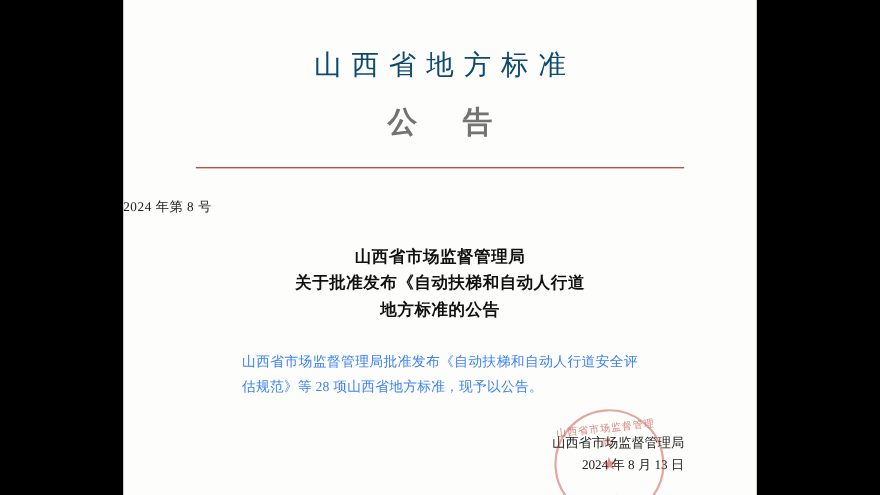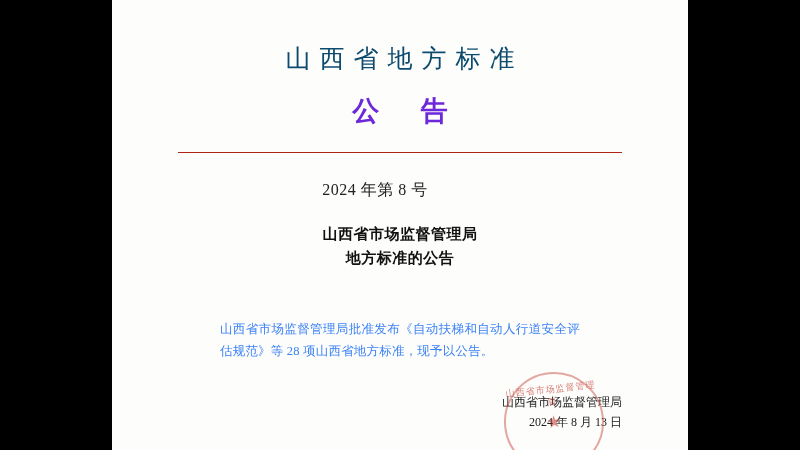--- a/index.html
+++ b/index.html
@@ -52,43 +52,42 @@
     text-indent: 9px;
     font-weight: 500;
     font-family: "DejaVu Serif", "Liberation Serif", serif;
   }
   .title-sub {
     position: absolute;
     top: 93px;
     left: 0;
     width: 576px;
     text-align: center;
-    color: #6d28d9;
+    color: #737373;
     font-size: 27px;
     letter-spacing: 16px;
     text-indent: 16px;
     font-weight: 600;
     font-family: "DejaVu Serif", "Liberation Serif", serif;
   }
   .rule {
     position: absolute;
     top: 152px;
     left: 66px;
     width: 444px;
     height: 1px;
     background: #b02418;
   }
   .doc-number {
     position: absolute;
     top: 180px;
     left: 0;
     width: 526px;
-    text-align: center;
     color: #222222;
-    font-size: 16px;
+    font-size: 12px;
     letter-spacing: 0.5px;
   }
   .headline {
     position: absolute;
     top: 222px;
     left: 0;
     width: 576px;
     text-align: center;
     color: #111111;
     font-size: 15px;
@@ -177,20 +176,21 @@
       <div class="title-main">山西省地方标准</div>
 
       <div class="title-sub">公 告</div>
 
       <div class="rule"></div>
 
       <div class="doc-number">2024 年第 8 号</div>
 
       <div class="headline">
         <span class="ln">山西省市场监督管理局</span>
+        <span class="ln">关于批准发布《自动扶梯和自动人行道</span>
         <span class="ln">地方标准的公告</span>
       </div>
 
       <div class="body-text">山西省市场监督管理局批准发布《自动扶梯和自动人行道安全评估规范》等 28 项山西省地方标准，现予以公告。</div>
 
       <div class="signature">
         <span class="ln">山西省市场监督管理局</span>
         <span class="ln">2024 年 8 月 13 日</span>
       </div>
 

